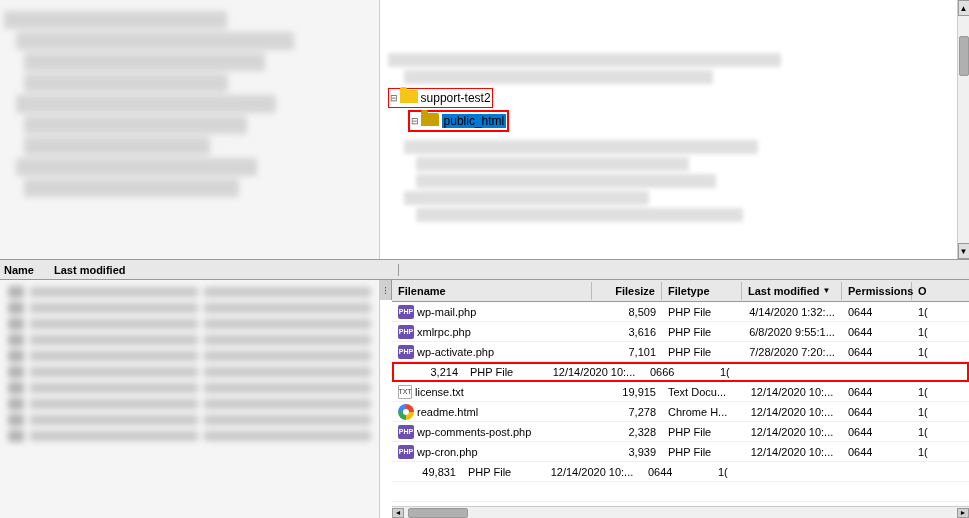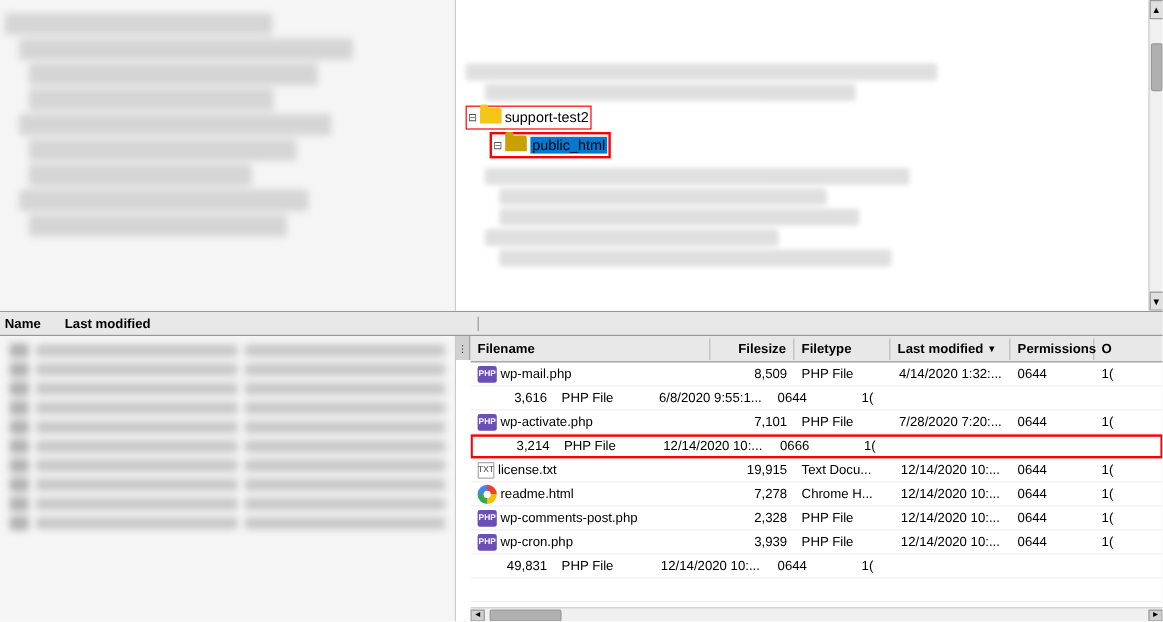--- a/index.html
+++ b/index.html
@@ -499,20 +499,24 @@
         <span class="file-icon php-icon" style="display:inline-flex;align-items:center;justify-content:center;background:#6c4fb5;color:#fff;font-size:7px;font-weight:bold;border-radius:2px;width:16px;height:14px;">PHP</span>
         <span>wp-mail.php</span>
       </div>
       <div class="file-cell filesize">8,509</div>
       <div class="file-cell filetype">PHP File</div>
       <div class="file-cell lastmod">4/14/2020 1:32:...</div>
       <div class="file-cell perms">0644</div>
       <div class="file-cell o-col">1(</div>
     </div>
             <div class="file-row">
+      <div class="file-cell filename">
+        <span class="file-icon php-icon" style="display:inline-flex;align-items:center;justify-content:center;background:#6c4fb5;color:#fff;font-size:7px;font-weight:bold;border-radius:2px;width:16px;height:14px;">PHP</span>
+        <span>xmlrpc.php</span>
+      </div>
       <div class="file-cell filesize">3,616</div>
       <div class="file-cell filetype">PHP File</div>
       <div class="file-cell lastmod">6/8/2020 9:55:1...</div>
       <div class="file-cell perms">0644</div>
       <div class="file-cell o-col">1(</div>
     </div>
             <div class="file-row">
       <div class="file-cell filename">
         <span class="file-icon php-icon" style="display:inline-flex;align-items:center;justify-content:center;background:#6c4fb5;color:#fff;font-size:7px;font-weight:bold;border-radius:2px;width:16px;height:14px;">PHP</span>
         <span>wp-activate.php</span>

